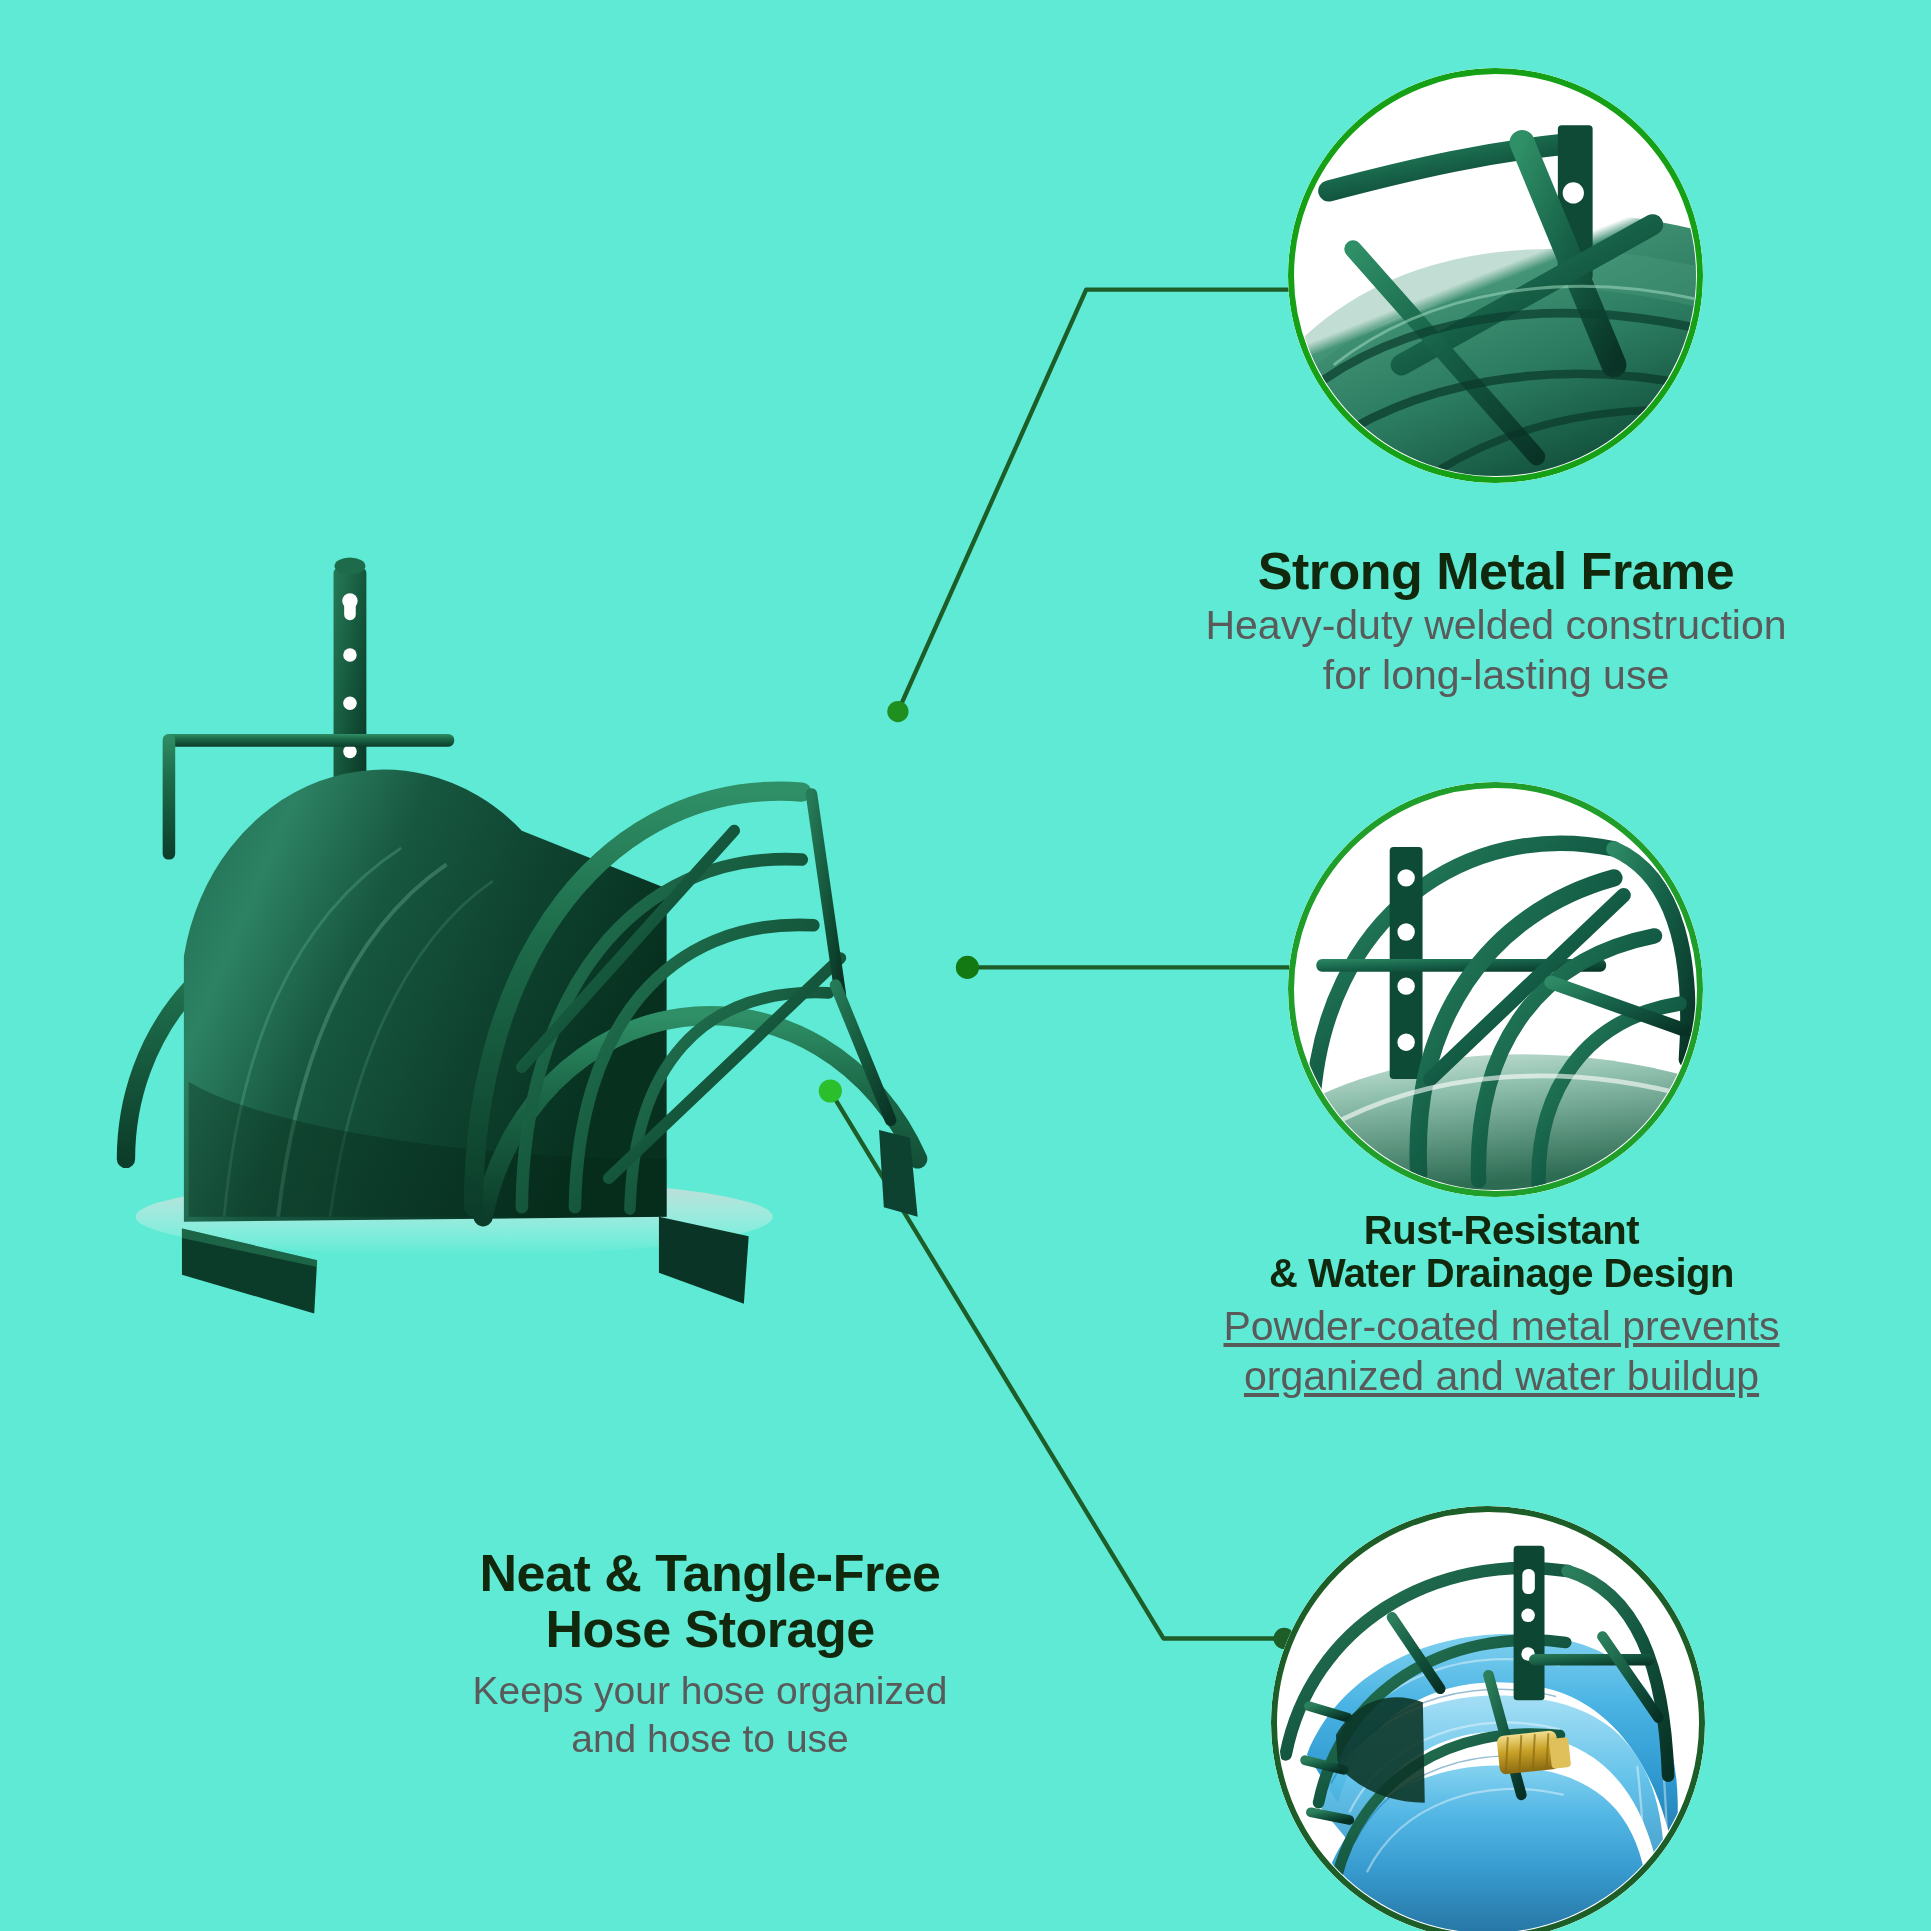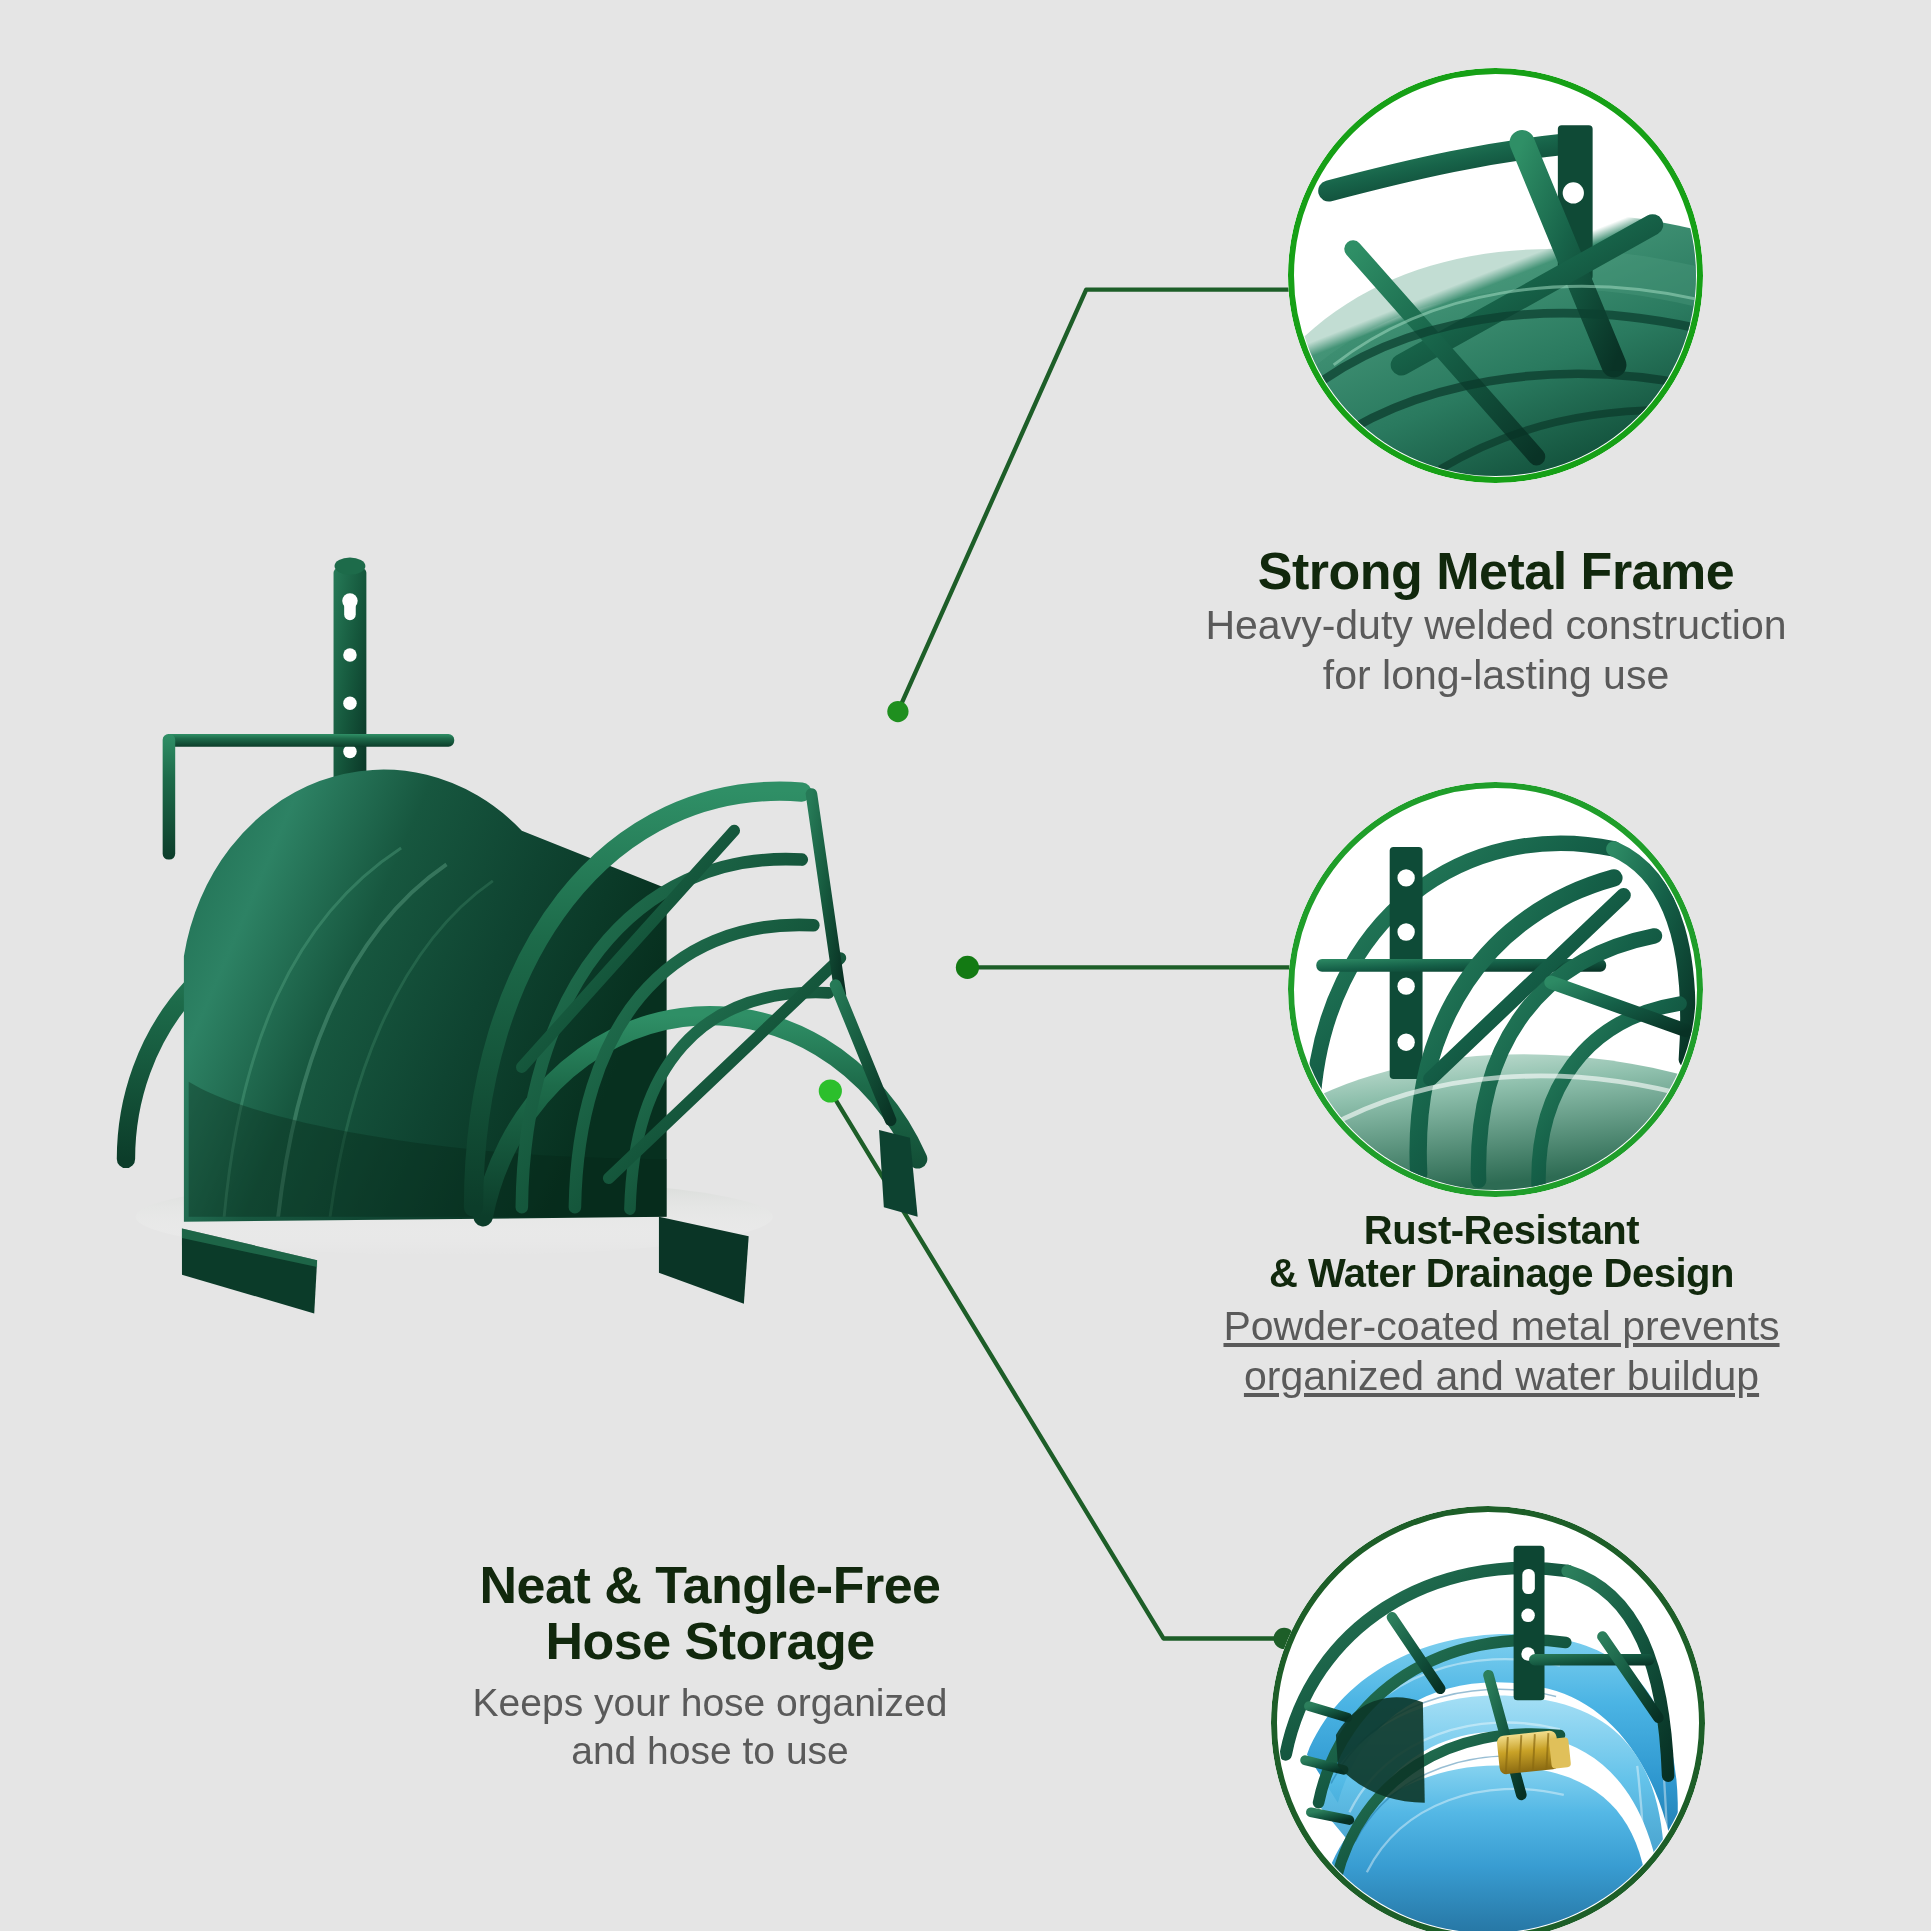--- a/index.html
+++ b/index.html
@@ -5,21 +5,21 @@
   * { box-sizing: border-box; margin: 0; padding: 0; }
   html, body {
     width: 1931px; height: 1931px;
     background: #ffffff;
     font-family: "Liberation Sans", sans-serif;
     overflow: hidden;
   }
   #stage {
     position: relative;
     width: 1931px; height: 1931px;
-    background: #e5e5e5;
+    background: #5eead4;
   }
 
   
   #connectors {
     position: absolute; left: 0; top: 0;
     width: 1931px; height: 1931px;
     pointer-events: none;
   }
 
   
@@ -72,21 +72,21 @@
 
   #feat1 { left: 1139px; top: 543px; width: 714px; }
   #feat1 .title { font-size: 52px; }
   #feat1 .desc  { font-size: 41px; margin-top: 1px; }
 
   #feat2 { left: 1120px; top: 1209px; width: 763px; }
   #feat2 .title { font-size: 40px; }
   #feat2 .desc  { font-size: 41px; margin-top: 6px; text-decoration: underline; }
 
   #feat3 { left: 377px; top: 1545px; width: 666px; }
-  #feat3 .title { font-size: 52px; margin-top: 12px; }
+  #feat3 .title { font-size: 52px; }
   #feat3 .desc  { font-size: 39px; margin-top: 10px; }
 
   .ttl-line, .desc-line { display: block; }
 </style>
 </head>
 <body>
 
 <div id="stage">
 
   <svg id="connectors" viewBox="0 0 2000 2000">

